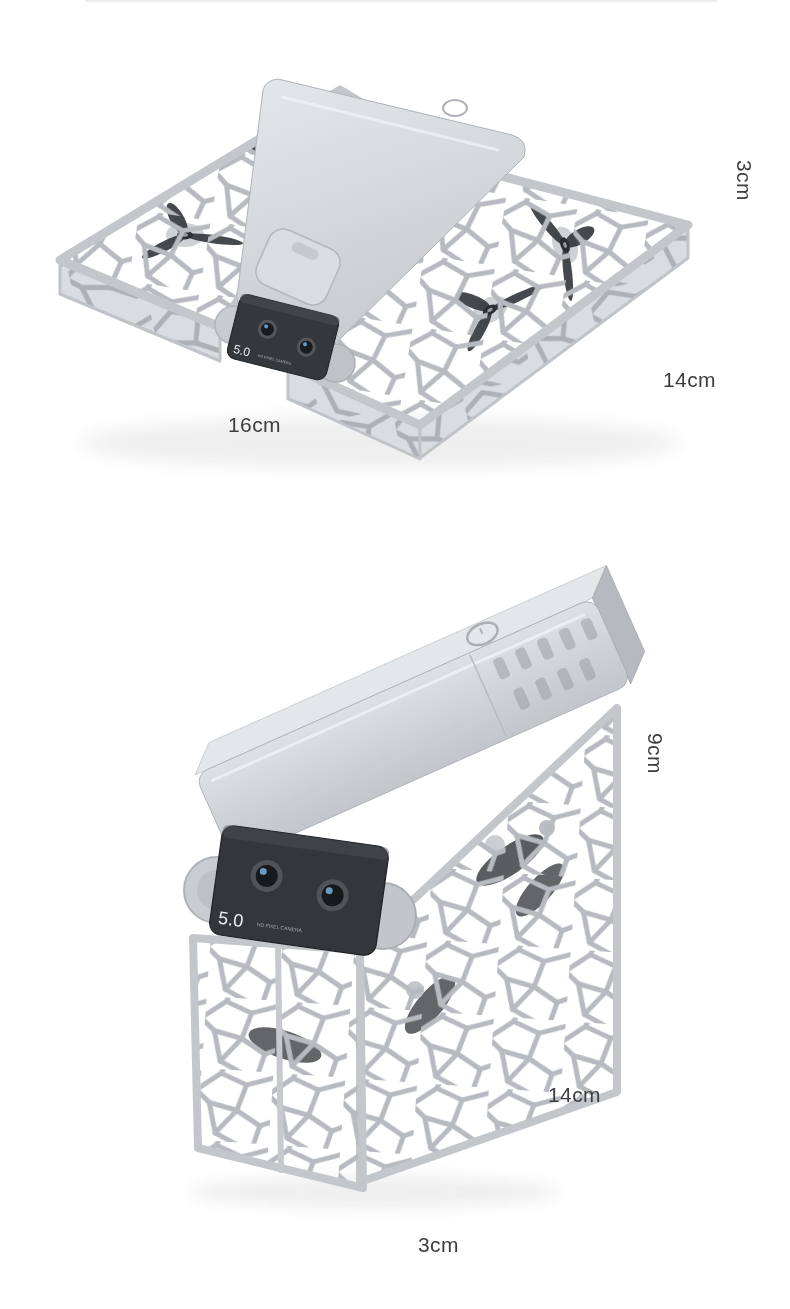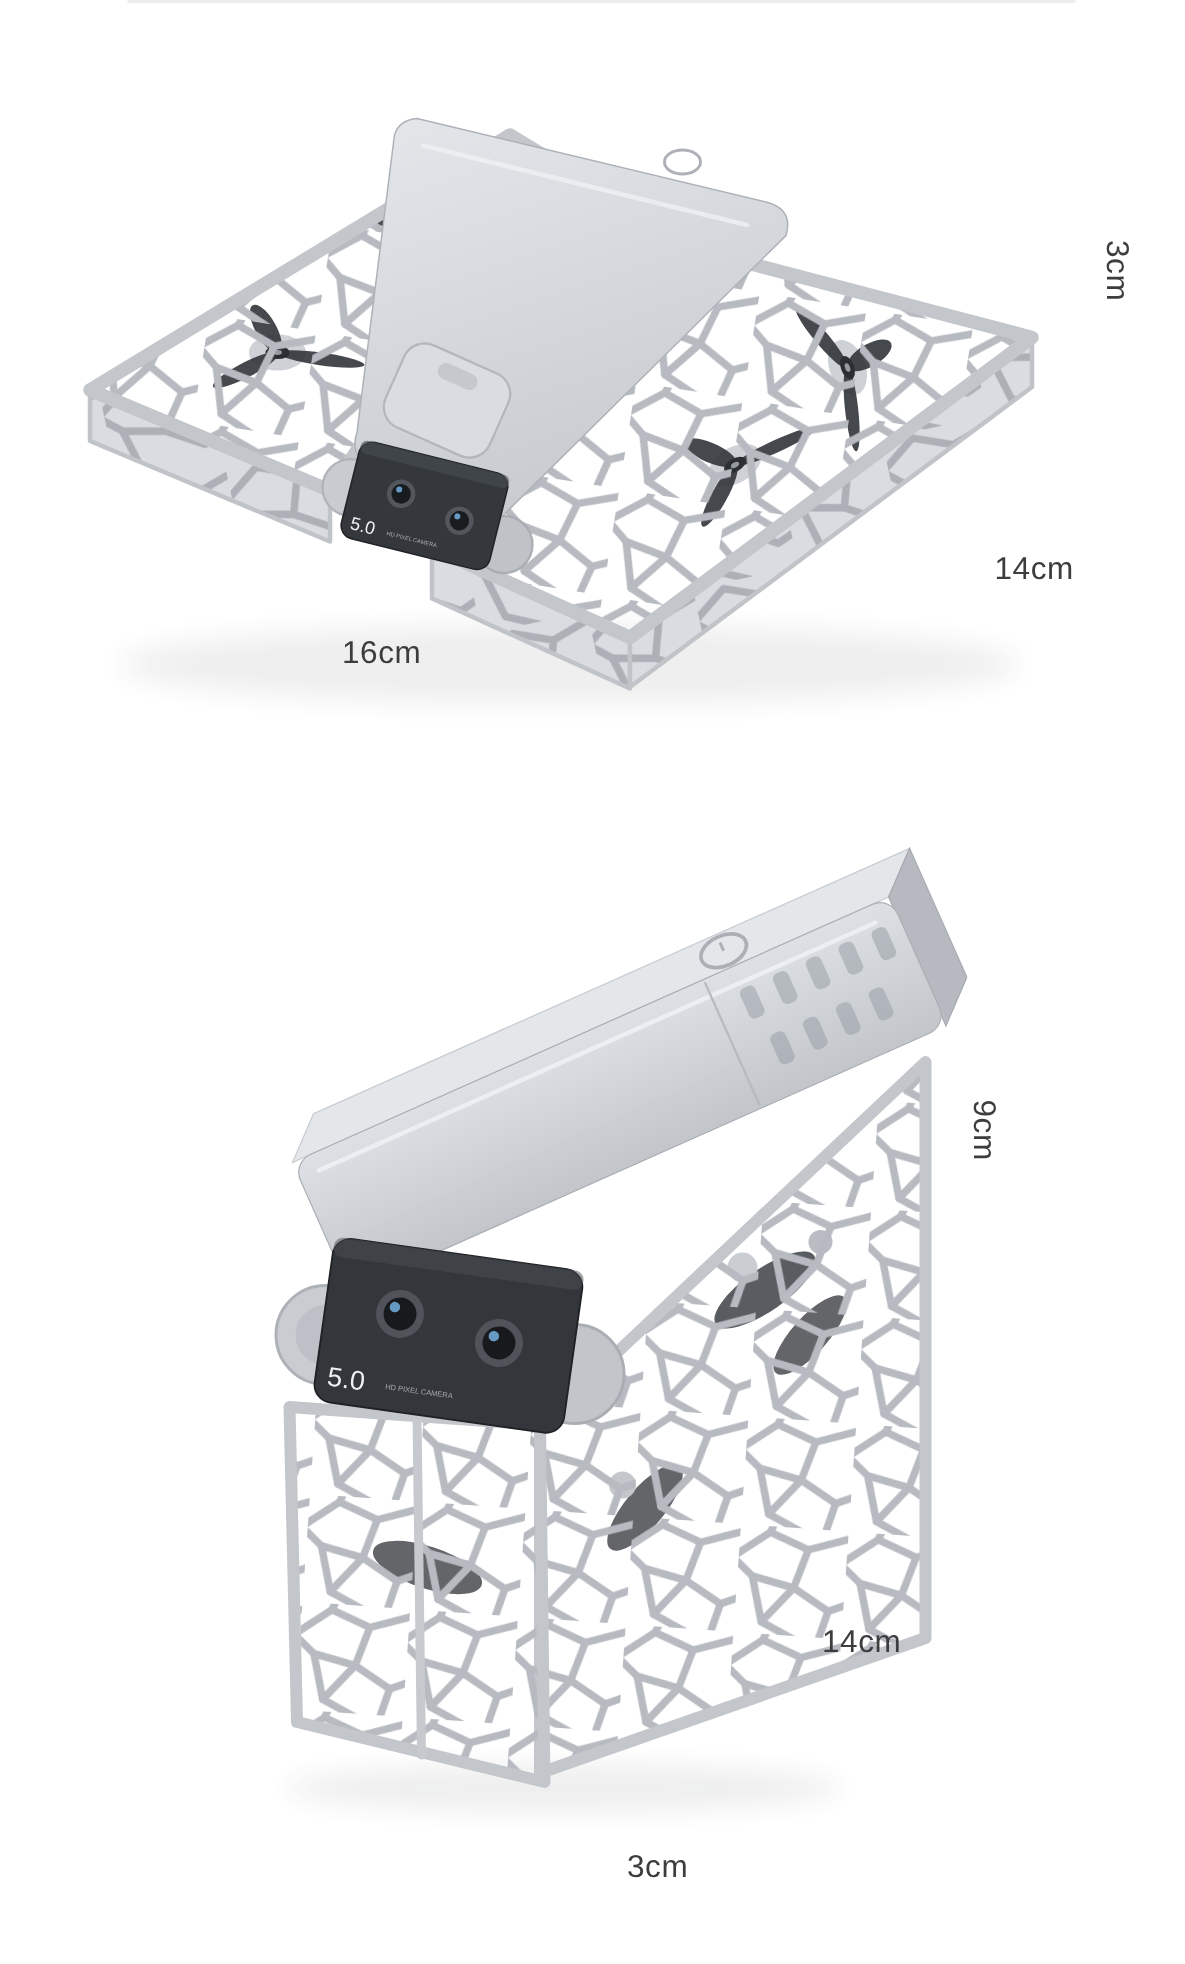--- a/index.html
+++ b/index.html
@@ -151,21 +151,21 @@
           <circle cx="24" cy="1.5" r="2" fill="#6fa8d6" opacity="0.9"></circle>
         </g>
         <text x="-44" y="27" font-size="12" fill="#eef0f2">5.0</text>
         <text x="-19" y="25" font-size="3.8" fill="#a9adb3">HD PIXEL CAMERA</text>
       </g>
     </g>
   </svg>
 
   <span class="dim-label vertical" style="left:732px;top:160px;">3cm</span>
   <span class="dim-label" style="left:663px;top:368px;">14cm</span>
-  <span class="dim-label" style="left:228px;top:424px;">16cm</span>
+  <span class="dim-label" style="left:228px;top:413px;">16cm</span>
 </div>
 
 <div class="view-section" style="top:500px;height:809px;">
 
   <svg style="left:165px;top:60px;" width="480" height="660" viewBox="0 0 480 660">
     <defs>
       <filter id="blur2" x="-40%" y="-40%" width="180%" height="180%">
         <feGaussianBlur stdDeviation="8"></feGaussianBlur>
       </filter>
       <linearGradient id="bodyGrad2" x1="0" y1="0" x2="0" y2="1">

